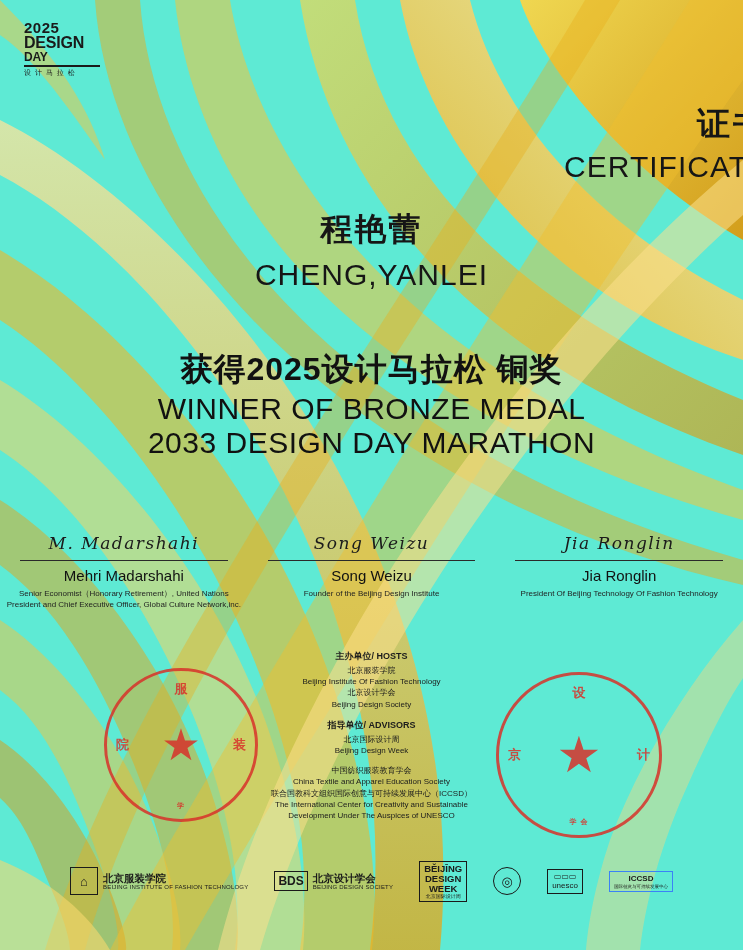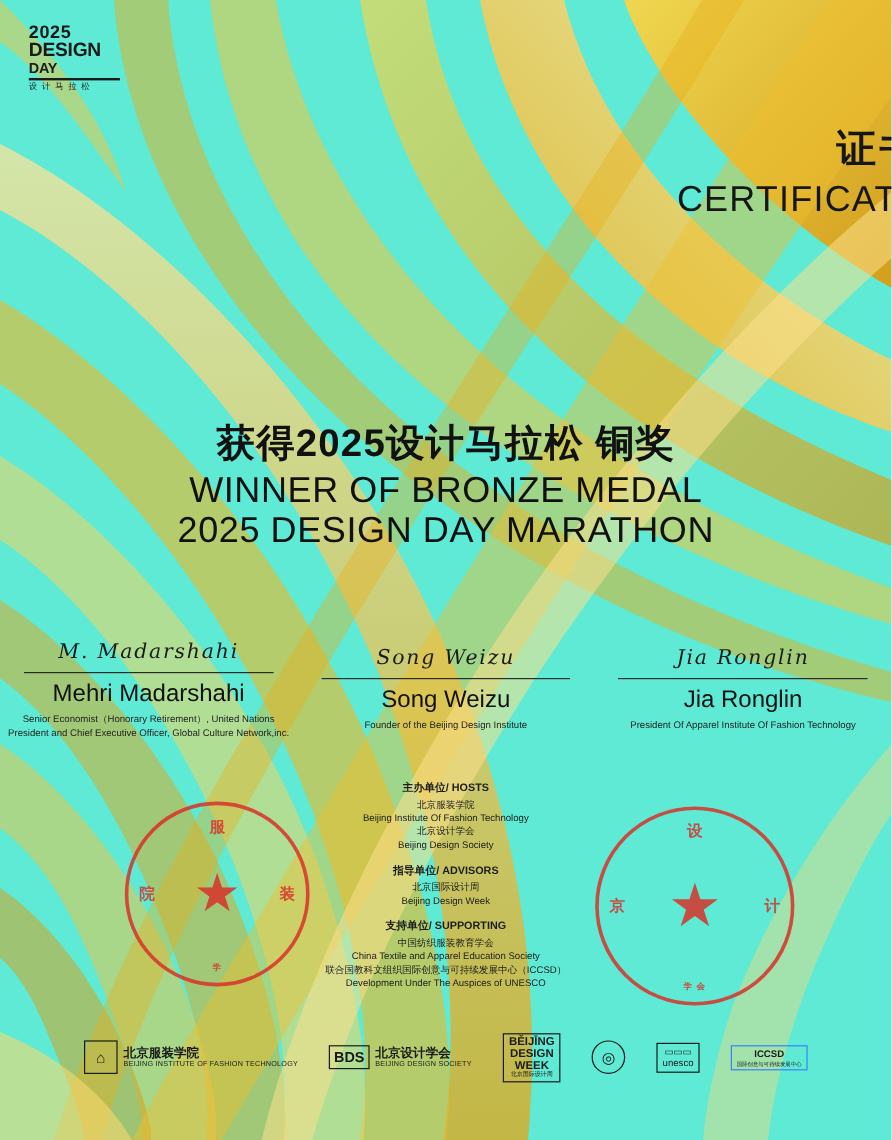--- a/index.html
+++ b/index.html
@@ -131,21 +131,20 @@
   }
 
   
   .signatures {
     position: absolute;
     top: 528px;
     left: 0;
     width: 743px;
     display: flex;
     z-index: 6;
-    align-items: center;
   }
   .sig {
     flex: 1 1 0;
     text-align: center;
     padding: 0 6px;
   }
   .sig-script {
     font-family: "DejaVu Serif", serif;
     font-style: italic;
     font-size: 17px;
@@ -154,21 +153,21 @@
     height: 30px;
     line-height: 30px;
     white-space: nowrap;
   }
   .sig-line {
     border-top: 1px solid #2a2a2a;
     margin: 2px auto 6px auto;
     width: 88%;
   }
   .sig-name {
-    font-size: 20px;
+    font-size: 15px;
     color: #111;
     font-weight: 500;
   }
   .sig-role {
     font-size: 8px;
     color: #1f1f1f;
     margin-top: 5px;
     line-height: 1.35;
   }
 
@@ -344,66 +343,70 @@
     <div class="ln3">DAY</div>
     <div class="rule"></div>
     <div class="ln4">设 计 马 拉 松</div>
   </div>
 
   <div class="heading-block">
     <div class="title-cn">证书</div>
     <div class="title-en">CERTIFICATE</div>
   </div>
 
+  <div class="name-block">
+    <div class="name-cn">程艳蕾</div>
+    <div class="name-en">CHENG,YANLEI</div>
+  </div>
 
   <div class="award-block">
     <div class="award-cn">获得2025设计马拉松 铜奖</div>
     <div class="award-en1">WINNER OF BRONZE MEDAL</div>
-    <div class="award-en2">2025 DESIGN DAY MARATHON</div>
+    <div class="award-en2">2033 DESIGN DAY MARATHON</div>
   </div>
 
   <div class="signatures">
     <div class="sig">
       <div class="sig-script">M. Madarshahi</div>
       <div class="sig-line"></div>
       <div class="sig-name">Mehri Madarshahi</div>
       <div class="sig-role">Senior Economist（Honorary Retirement）, United Nations President and Chief Executive Officer, Global Culture Network,inc.</div>
     </div>
     <div class="sig">
       <div class="sig-script">Song Weizu</div>
       <div class="sig-line"></div>
       <div class="sig-name">Song Weizu</div>
       <div class="sig-role">Founder of the Beijing Design Institute</div>
     </div>
     <div class="sig">
       <div class="sig-script">Jia Ronglin</div>
       <div class="sig-line"></div>
       <div class="sig-name">Jia Ronglin</div>
-      <div class="sig-role">President Of Apparel Institute Of Fashion Technology</div>
+      <div class="sig-role">President Of Beijing Technology Of Fashion Technology</div>
     </div>
   </div>
 
   <div class="orgs">
     <div class="org-group">
       <div class="org-head">主办单位/ HOSTS</div>
       <div class="org-line">北京服装学院</div>
       <div class="org-line">Beijing Institute Of Fashion Technology</div>
       <div class="org-line">北京设计学会</div>
       <div class="org-line">Beijing Design Society</div>
     </div>
     <div class="org-group">
       <div class="org-head">指导单位/ ADVISORS</div>
       <div class="org-line">北京国际设计周</div>
       <div class="org-line">Beijing Design Week</div>
     </div>
     <div class="org-group">
-      <div class="org-head">支持单位/ SUPPORTING</div>
       <div class="org-line">中国纺织服装教育学会</div>
       <div class="org-line">China Textile and Apparel Education Society</div>
       <div class="org-line">联合国教科文组织国际创意与可持续发展中心（ICCSD）</div>
+      <div class="org-line">The International Center for Creativity and Sustainable</div>
       <div class="org-line">Development Under The Auspices of UNESCO</div>
     </div>
   </div>
 
   <div class="seal seal-left">
     <div class="seal-text t">服</div>
     <div class="seal-text l">院</div>
     <div class="seal-text r">装</div>
     <div class="seal-text b">学</div>
     <div class="seal-star">★</div>

